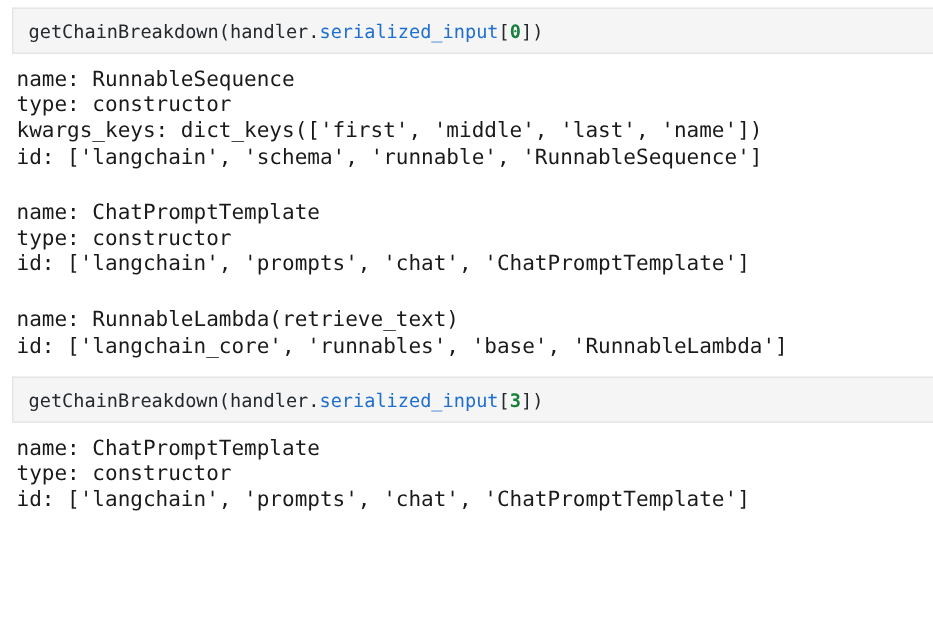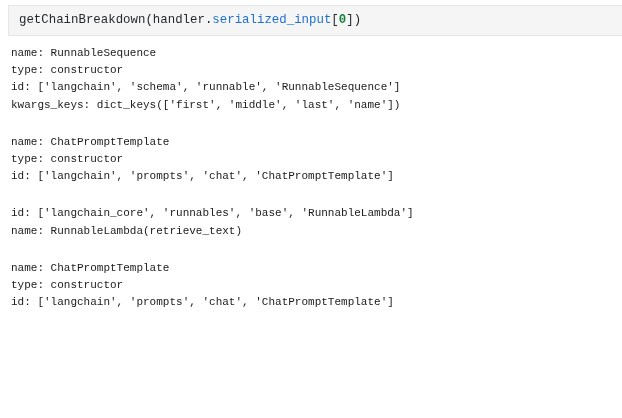--- a/index.html
+++ b/index.html
@@ -14,63 +14,63 @@
     font-family: "DejaVu Sans Mono", "Liberation Mono", monospace;
     -webkit-font-smoothing: antialiased;
   }
   #output {
     width: 622px;
     padding-top: 5px;
     box-sizing: border-box;
   }
   .cell {
     width: 100%;
-    font-family: Liberation Mono, monospace;
   }
   .cell-header {
     margin-left: 8px;
     margin-right: 0px;
     background: #f5f5f5;
     border: 1px solid #e6e6e6;
     border-right: none;
     box-sizing: border-box;
     padding: 6px 0 6px 10px;
     font-size: 12.4px;
     line-height: 17px;
     color: #24292e;
     white-space: pre;
     overflow: hidden;
   }
   .cell-body {
     padding: 9px 0 11px 11px;
-    font-size: 11px;
+    font-size: 14px;
     line-height: 17.2px;
     color: #1a1a1a;
     white-space: pre;
     overflow: hidden;
   }
   .cell-body .line {
     white-space: pre;
   }
   .tok-fn   { color: #24292e; }
   .tok-var  { color: #24292e; }
   .tok-attr { color: #1f6fd0; }
   .tok-punc { color: #24292e; }
   .tok-num  { color: #17803d; font-weight: 600; }
 </style>
 </head>
 <body>
 
 <div id="output">
     <div class="cell">
       <div class="cell-header"><span class="tok-fn">getChainBreakdown</span><span class="tok-punc">(</span><span class="tok-var">handler</span><span class="tok-punc">.</span><span class="tok-attr">serialized_input</span><span class="tok-punc">[</span><span class="tok-num">0</span><span class="tok-punc">]</span><span class="tok-punc">)</span></div>
-      <div class="cell-body"><div class="line">name: RunnableSequence</div><div class="line">type: constructor</div><div class="line">id: ['langchain', 'schema', 'runnable', 'RunnableSequence']</div><div class="line">kwargs_keys: dict_keys(['first', 'middle', 'last', 'name'])</div></div>
+      <div class="cell-body"><div class="line">name: RunnableSequence</div><div class="line">type: constructor</div><div class="line">kwargs_keys: dict_keys(['first', 'middle', 'last', 'name'])</div><div class="line">id: ['langchain', 'schema', 'runnable', 'RunnableSequence']</div></div>
     </div>
     <div class="cell">
       <div class="cell-body"><div class="line">name: ChatPromptTemplate</div><div class="line">type: constructor</div><div class="line">id: ['langchain', 'prompts', 'chat', 'ChatPromptTemplate']</div></div>
     </div>
     <div class="cell">
-      <div class="cell-body"><div class="line">id: ['langchain_core', 'runnables', 'base', 'RunnableLambda']</div><div class="line">name: RunnableLambda(retrieve_text)</div></div>
+      <div class="cell-body"><div class="line">name: RunnableLambda(retrieve_text)</div><div class="line">id: ['langchain_core', 'runnables', 'base', 'RunnableLambda']</div></div>
     </div>
     <div class="cell">
+      <div class="cell-header"><span class="tok-fn">getChainBreakdown</span><span class="tok-punc">(</span><span class="tok-var">handler</span><span class="tok-punc">.</span><span class="tok-attr">serialized_input</span><span class="tok-punc">[</span><span class="tok-num">3</span><span class="tok-punc">]</span><span class="tok-punc">)</span></div>
       <div class="cell-body"><div class="line">name: ChatPromptTemplate</div><div class="line">type: constructor</div><div class="line">id: ['langchain', 'prompts', 'chat', 'ChatPromptTemplate']</div></div>
     </div>
   </div>
 
 </body></html>

